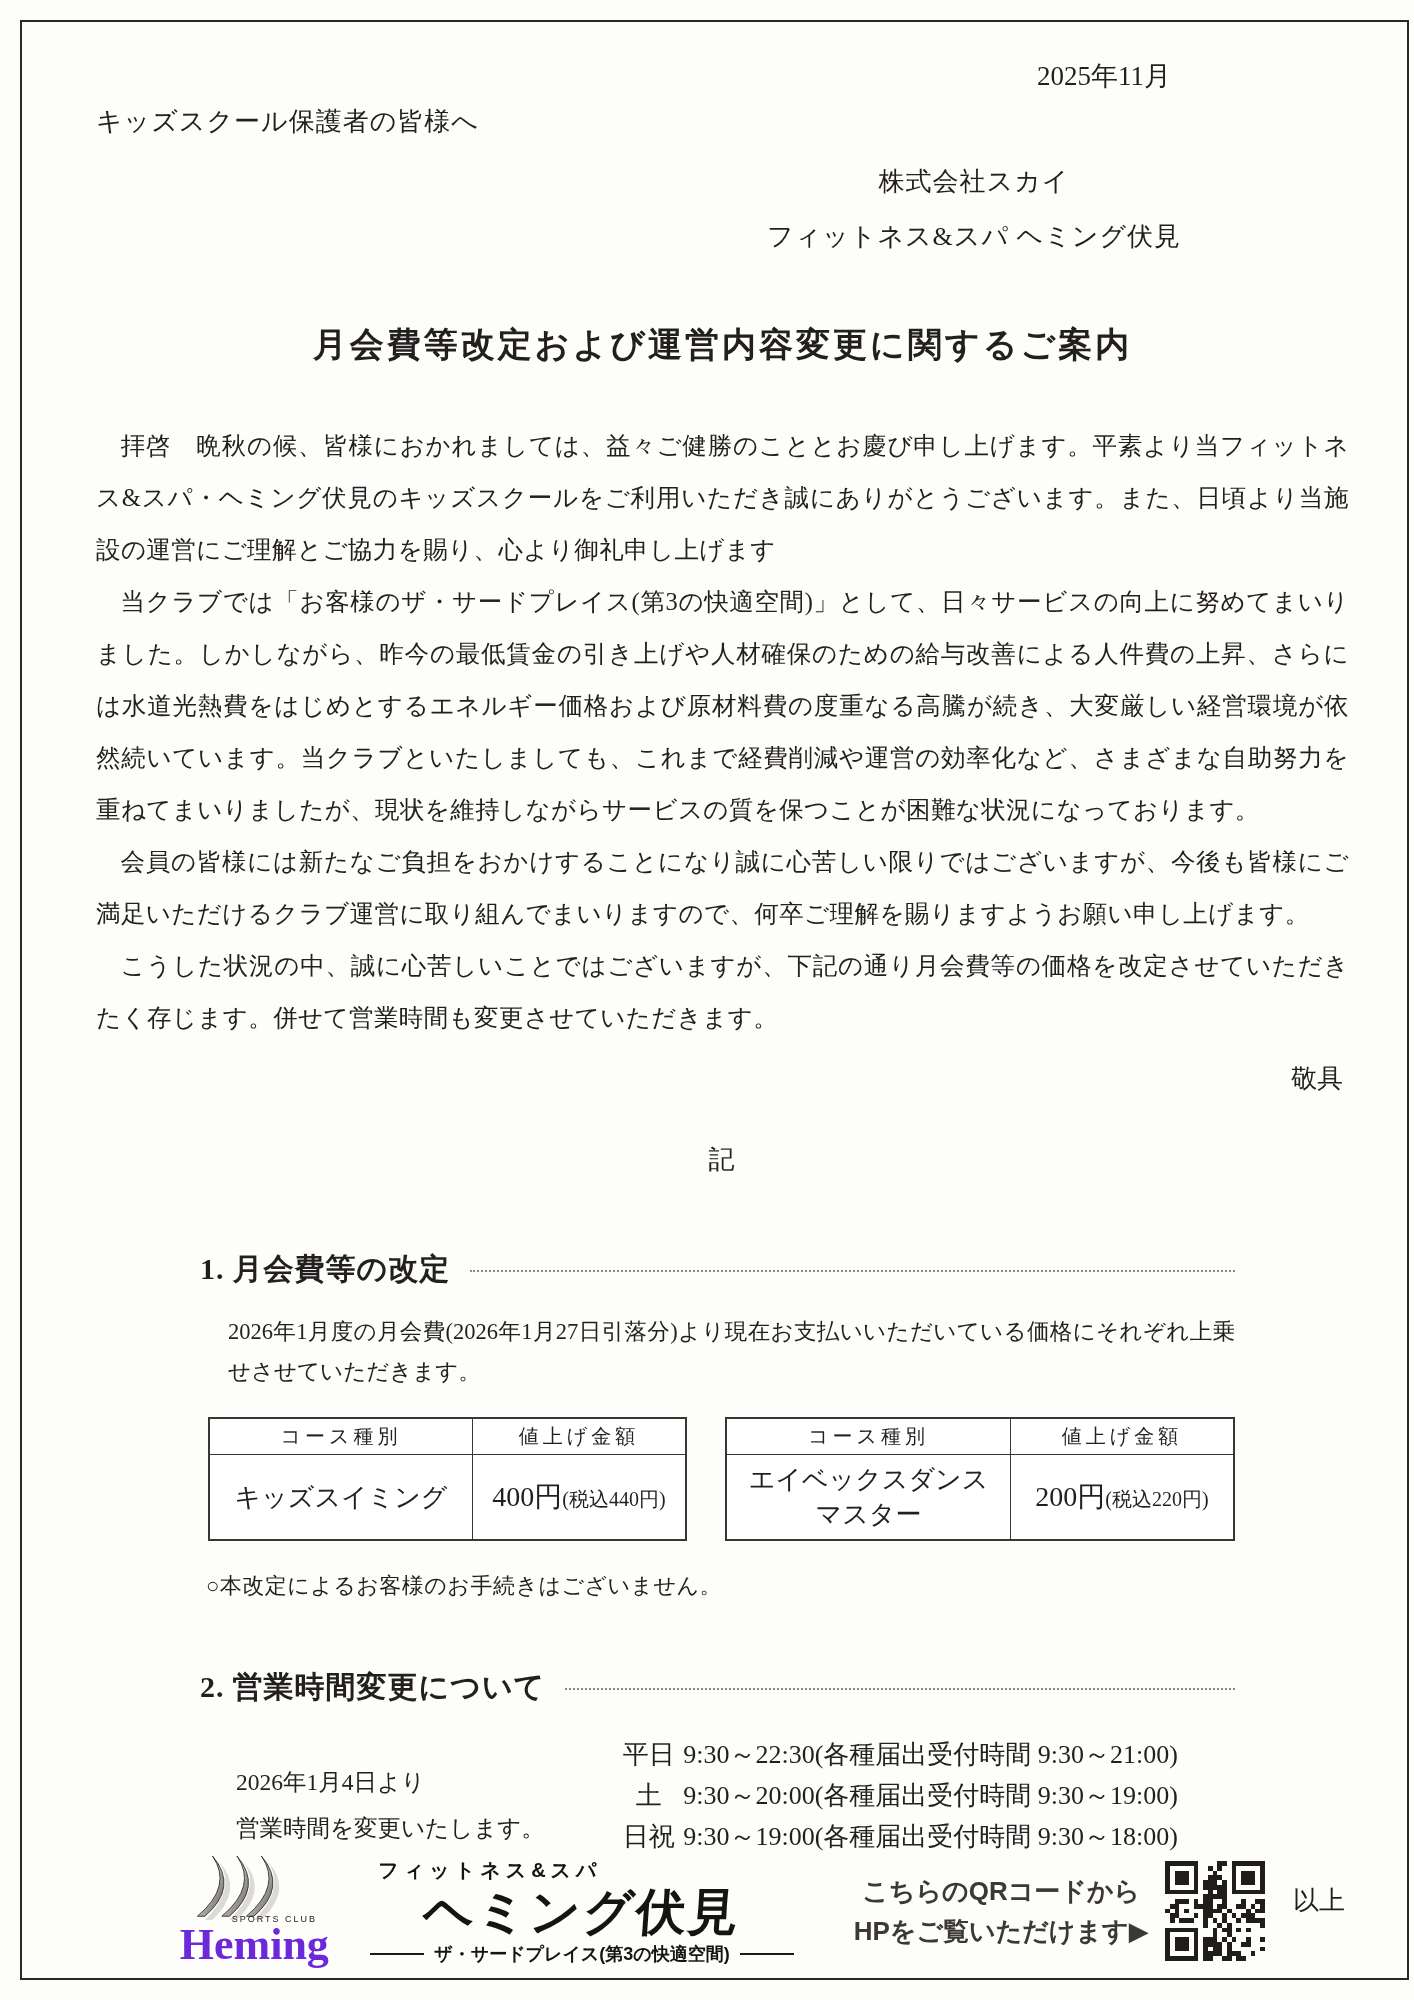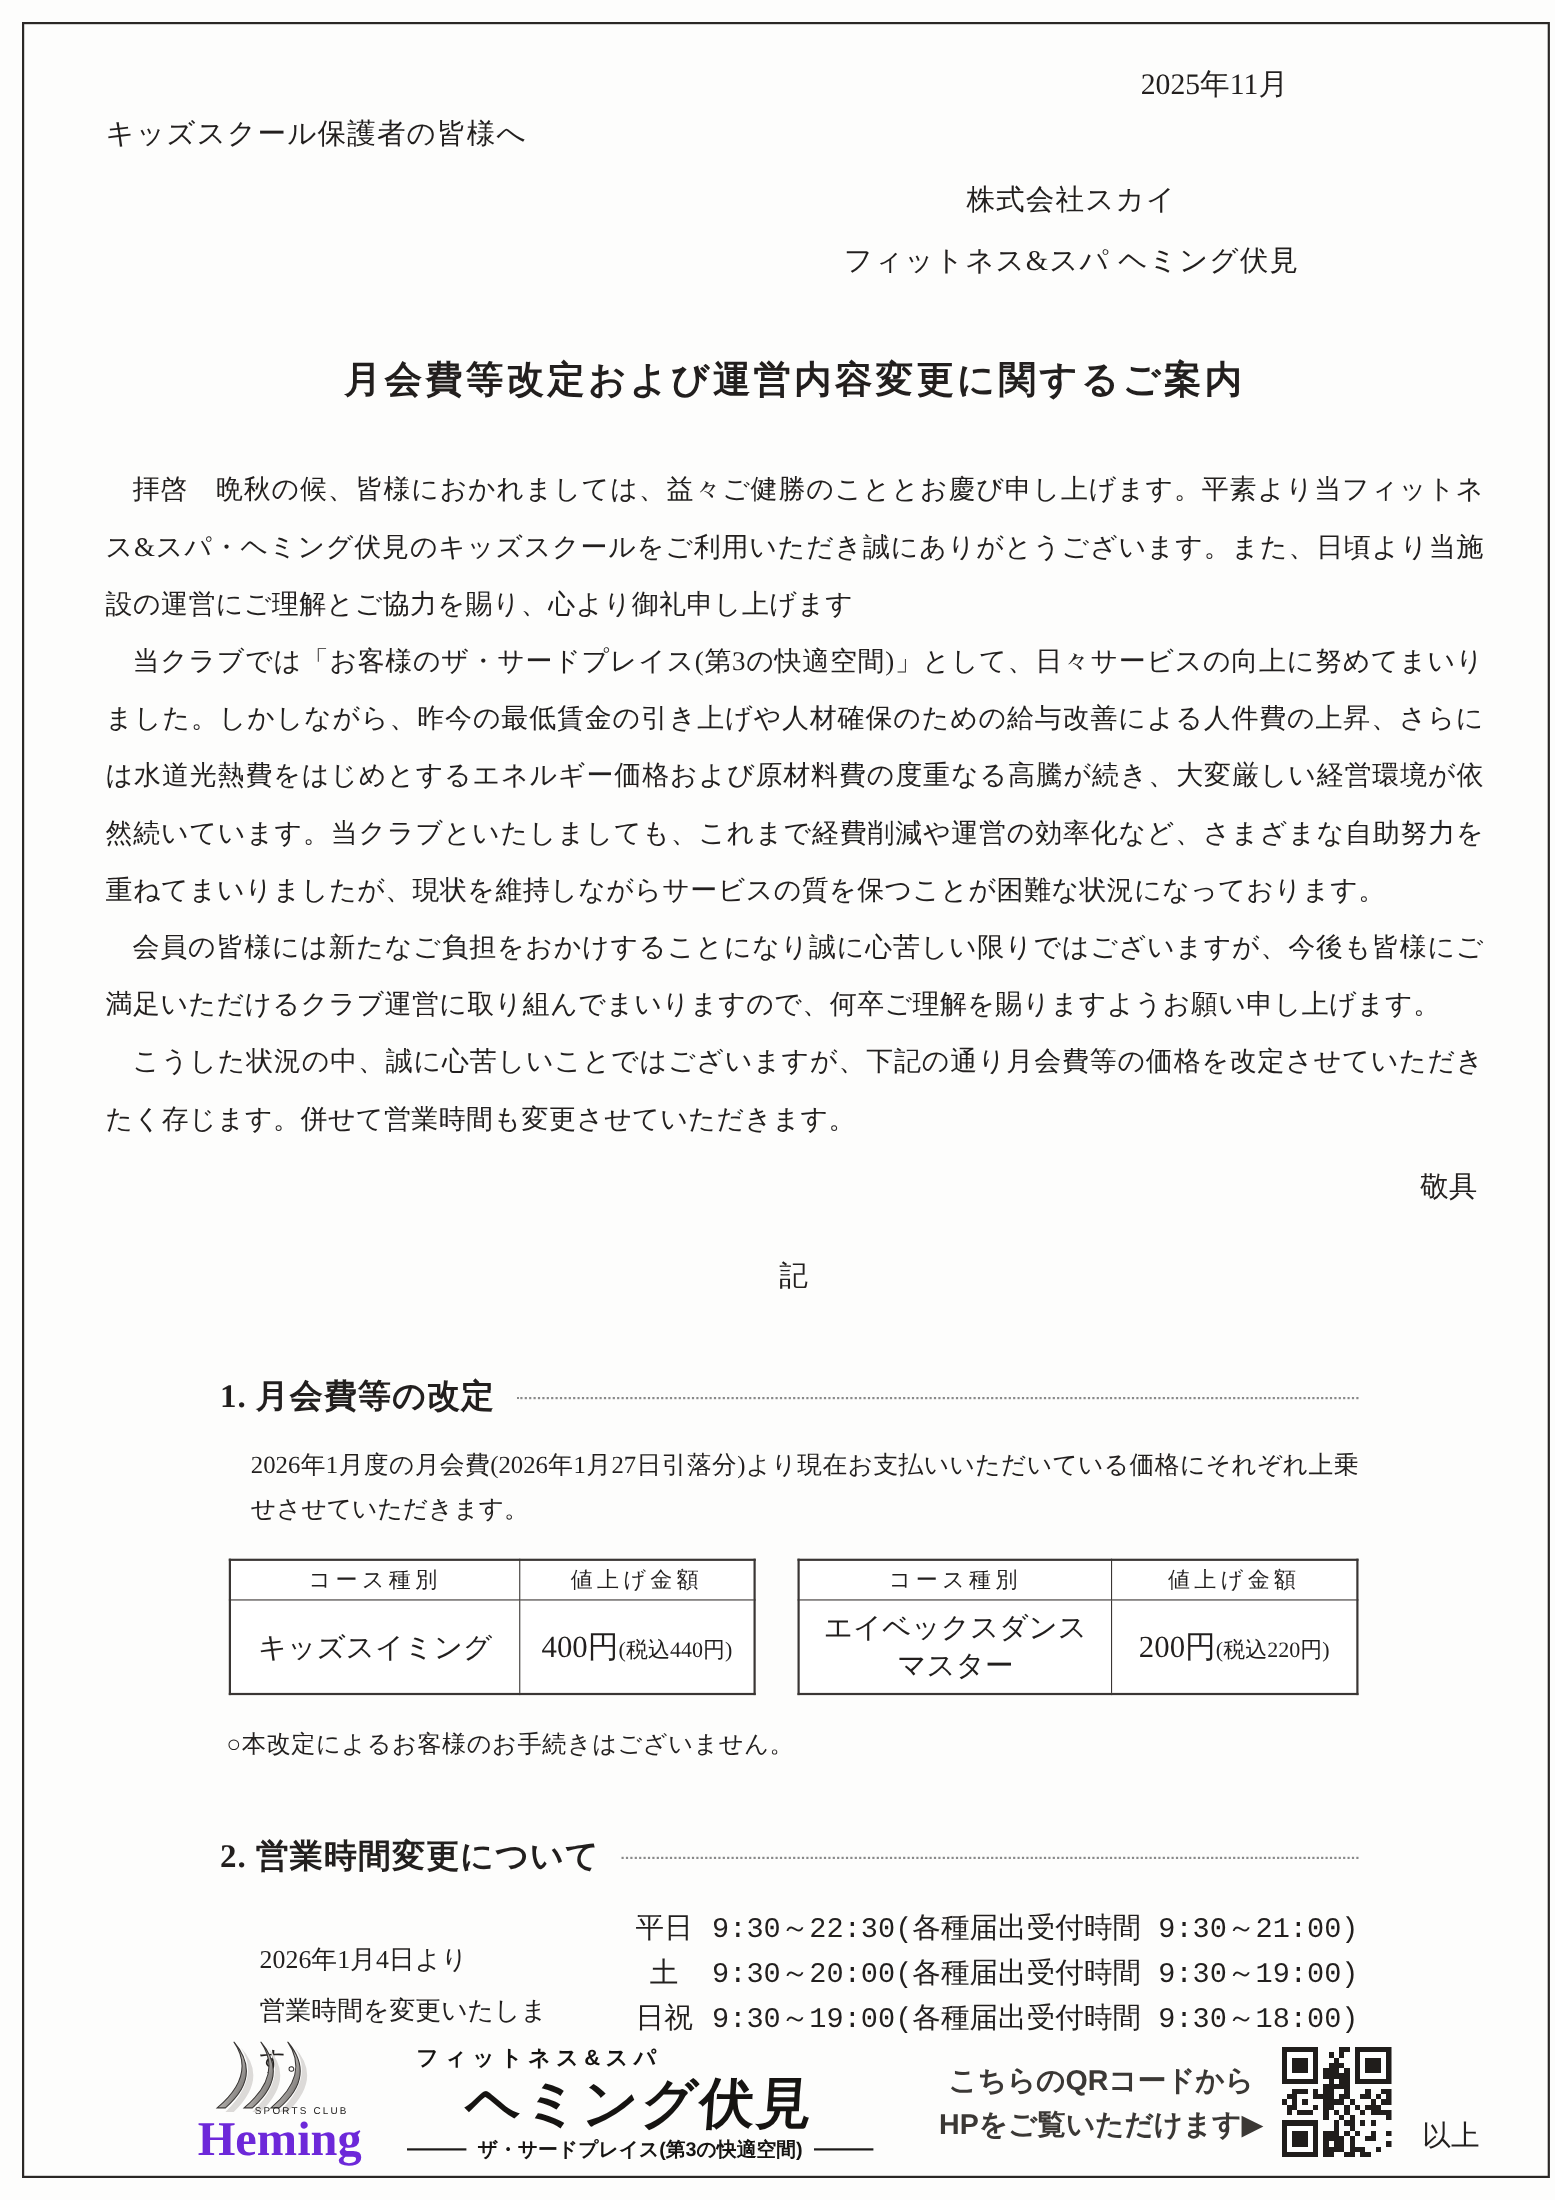--- a/index.html
+++ b/index.html
@@ -40,21 +40,21 @@
   .col-course-2{min-width:250px;}
   .col-amount-2{min-width:210px;}
   .amount-main{font-size:28px;}
   .amount-tax{font-size:20px;}
 
   .sec1-note{margin:30px 0 0 6px;font-size:22px;letter-spacing:0.5px;}
 
   .sec2-body{display:flex;align-items:flex-start;margin-top:26px;}
   .sec2-intro{margin-left:36px;font-size:23.5px;line-height:1.95;padding-top:26px;}
   .sec2-hours{margin-left:76px;font-size:26px;line-height:1.58;}
-  .hour-row{white-space:nowrap;font-family:Liberation Mono, monospace;}
+  .hour-row{white-space:nowrap;}
   .hour-day{display:inline-block;width:2.15em;text-align:center;}
   .hour-note{letter-spacing:0;}
 
   .end-marker{text-align:right;font-size:26px;margin-top:26px;padding-right:4px;}
 
   .footer{position:absolute;left:0;right:0;bottom:12px;display:flex;align-items:center;
           justify-content:center;gap:26px;font-family:"Liberation Sans","DejaVu Sans",sans-serif;}
   .logo-left{position:relative;width:180px;text-align:center;}
   .logo-swoosh{display:block;margin:0 auto -6px 28px;}
   .logo-sportsclub{display:block;font-size:9px;letter-spacing:2px;color:#1c1a19;margin-left:40px;}

